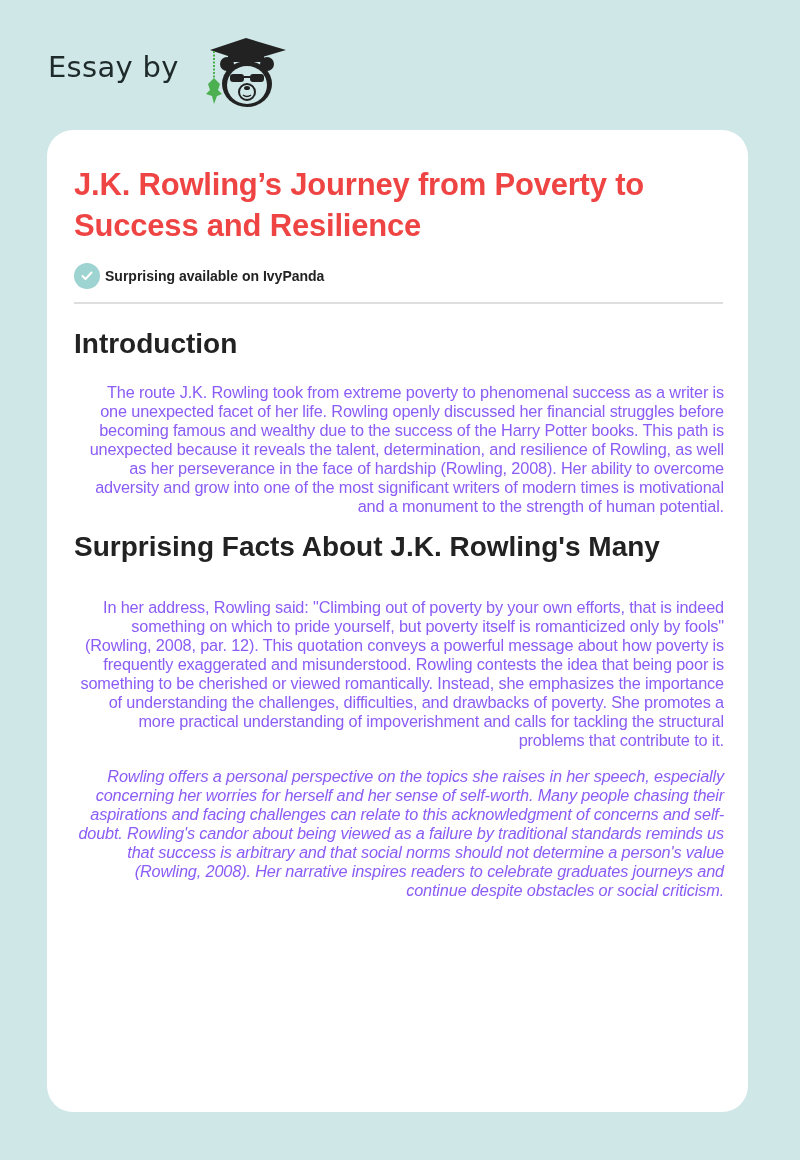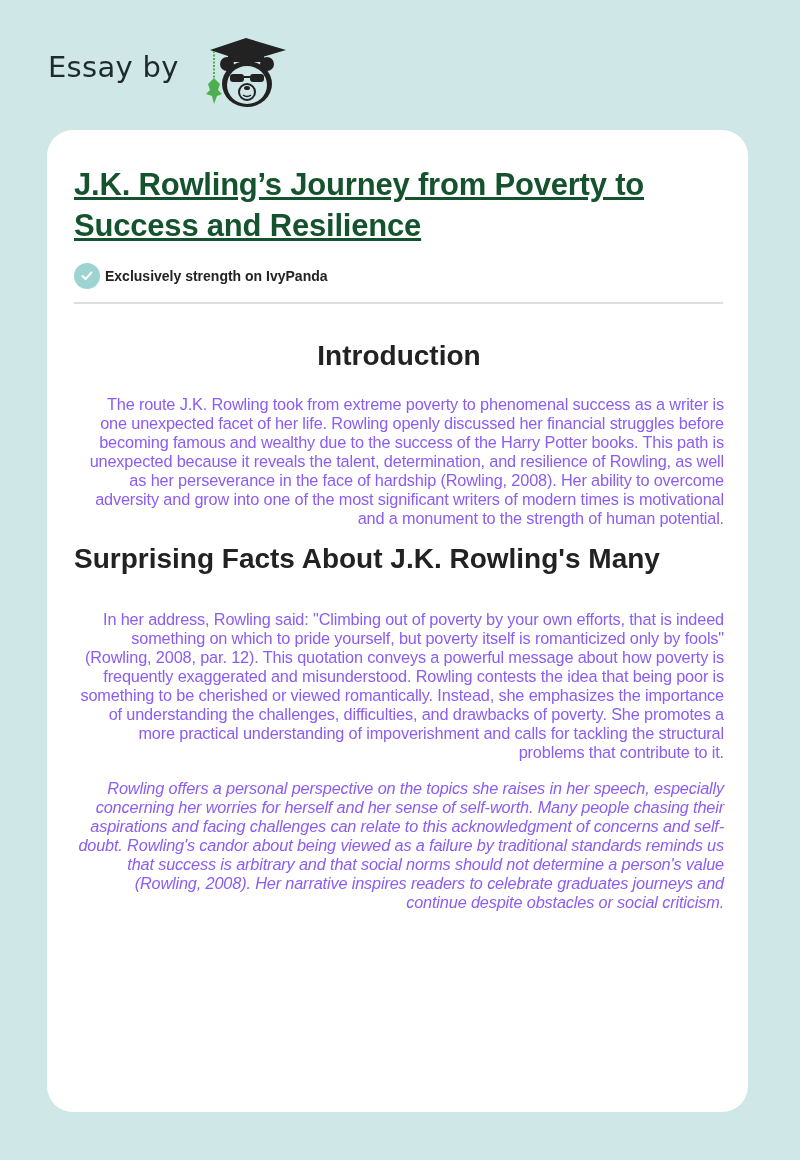--- a/index.html
+++ b/index.html
@@ -50,23 +50,22 @@
       background: #ffffff;
       border-radius: 26px;
     }
     .title {
       position: absolute;
       left: 27px; top: 34px;
       width: 650px;
       font-size: 31px;
       line-height: 41px;
       font-weight: bold;
-      color: #14532d;
+      color: #ef4444;
       letter-spacing: -0.2px;
-      text-decoration: underline;
     }
     .exclusive {
       position: absolute;
       left: 27px; top: 133px;
       height: 26px;
       display: flex;
       align-items: center;
     }
     .check-icon {
       width: 26px; height: 26px;
@@ -100,21 +99,21 @@
       color: #222;
     }
     .para {
       font-size: 16.3px;
       line-height: 19px;
       text-indent: 28px;
       color: #8b5cf6;
       letter-spacing: -0.15px;
       text-align: right;
     }
-    .h-intro { margin-top: 12px; text-align: center; }
+    .h-intro { margin-top: 0; }
     .p-intro { margin-top: 17px; }
     .h-facts { margin-top: 9px; }
     .p-facts1 { margin-top: 29px; }
     .p-facts2 { margin-top: 17px; font-style: italic; }
   </style>
 </head>
 <body>
 
 <div class="header">
   <span class="essay-by">Essay by</span>
@@ -145,21 +144,21 @@
 
 <div class="card">
   <h1 class="title">J.K. Rowling’s Journey from Poverty to Success and Resilience</h1>
 
   <div class="exclusive">
     <span class="check-icon">
       <svg width="12" height="10" viewBox="0 0 12 10">
         <path d="M1.5,5 L4.5,8 L10.5,1.5" fill="none" stroke="#ffffff" stroke-width="2" stroke-linecap="round" stroke-linejoin="round"></path>
       </svg>
     </span>
-    <span class="exclusive-label">Exclusively strength on IvyPanda</span>
+    <span class="exclusive-label">Surprising available on IvyPanda</span>
   </div>
 
   <div class="divider"></div>
 
   <div class="content">
     <h2 class="section-heading h-intro">Introduction</h2>
     <p class="para p-intro">The route J.K. Rowling took from extreme poverty to phenomenal success as a writer is one unexpected facet of her life. Rowling openly discussed her financial struggles before becoming famous and wealthy due to the success of the Harry Potter books. This path is unexpected because it reveals the talent, determination, and resilience of Rowling, as well as her perseverance in the face of hardship (Rowling, 2008). Her ability to overcome adversity and grow into one of the most significant writers of modern times is motivational and a monument to the strength of human potential.</p>
 
     <h2 class="section-heading h-facts">Surprising Facts About J.K. Rowling's Many</h2>
     <p class="para p-facts1">In her address, Rowling said: "Climbing out of poverty by your own efforts, that is indeed something on which to pride yourself, but poverty itself is romanticized only by fools" (Rowling, 2008, par. 12). This quotation conveys a powerful message about how poverty is frequently exaggerated and misunderstood. Rowling contests the idea that being poor is something to be cherished or viewed romantically. Instead, she emphasizes the importance of understanding the challenges, difficulties, and drawbacks of poverty. She promotes a more practical understanding of impoverishment and calls for tackling the structural problems that contribute to it.</p>

